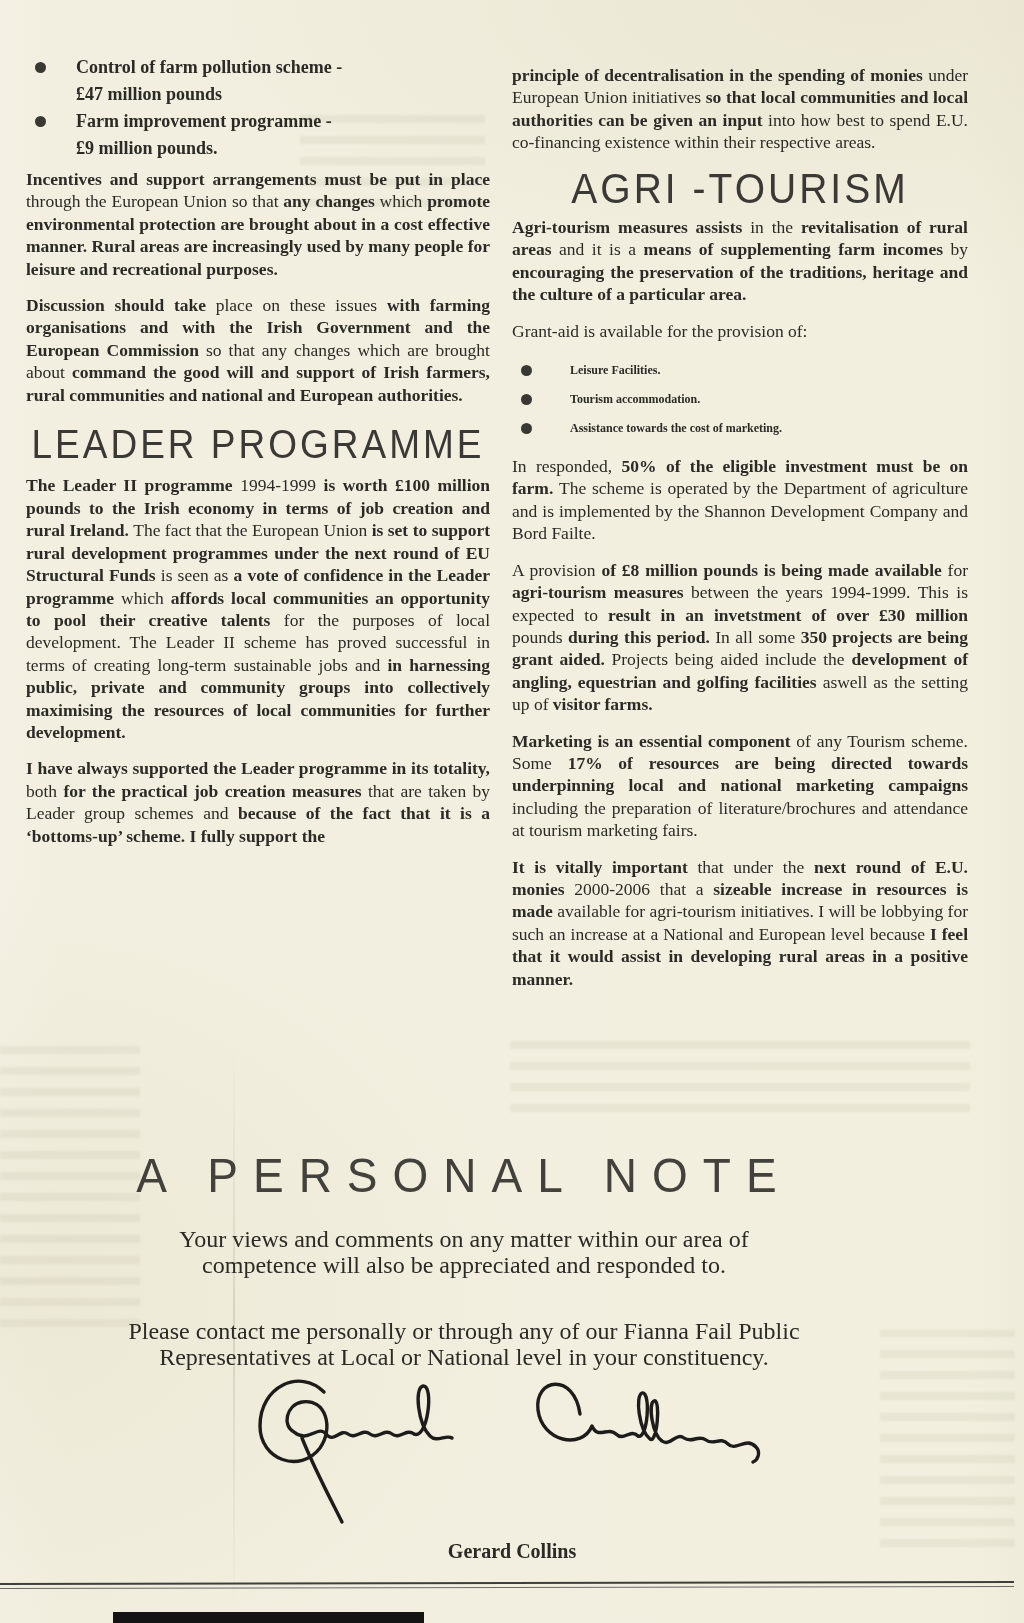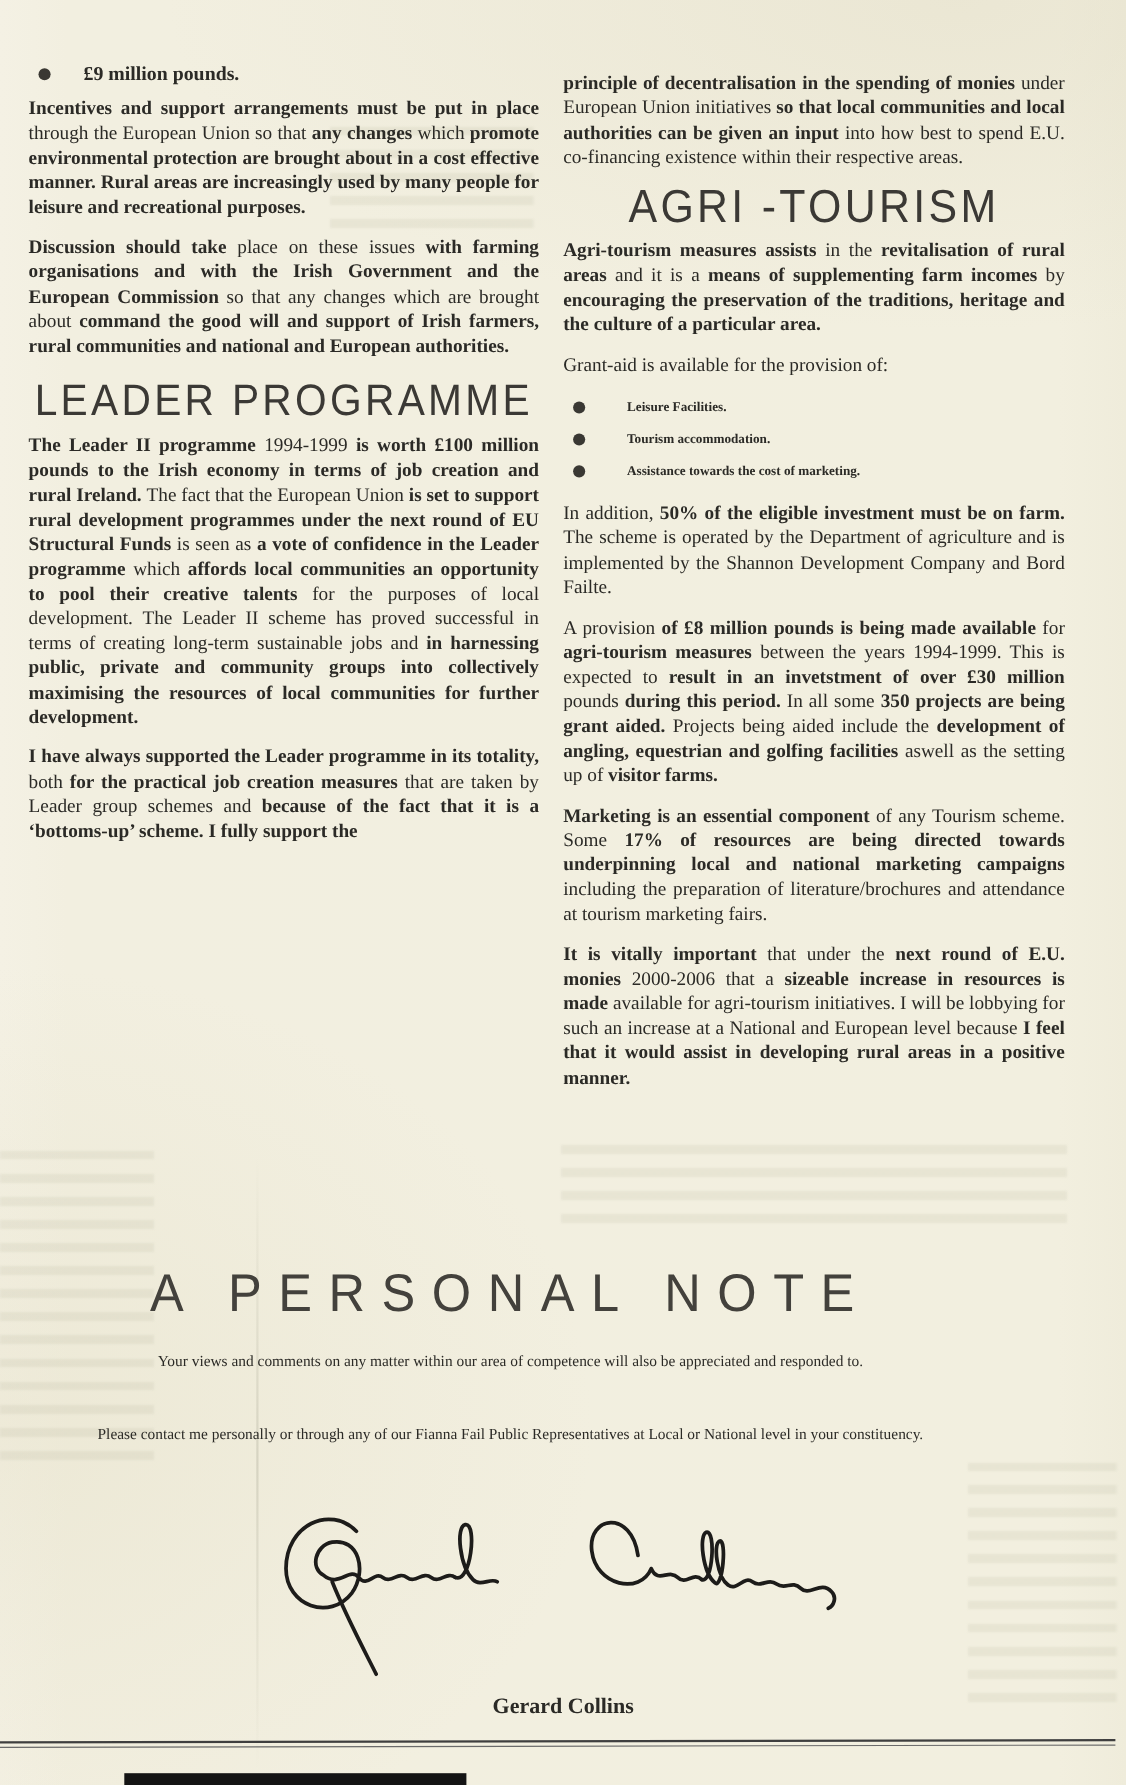--- a/index.html
+++ b/index.html
@@ -72,21 +72,21 @@
   .pn-heading{
     font-family:"Liberation Sans", sans-serif;
     font-weight:400;
     font-size:46px;
     letter-spacing:15px;
     color:#43413c;
     transform:scaleY(1.05);
     white-space:nowrap;
   }
   .pn-para{
-    font-size:14px;line-height:26px;margin:0 auto;
+    font-size:24px;line-height:26px;margin:0 auto;
   }
   .pn-views{margin-top:24px;width:690px;}
   .pn-contact{margin-top:40px;width:770px;}
   .pn-closing{margin-top:28px;font-size:20px;}
   .signature-wrap{
     position:absolute;left:238px;top:1352px;width:548px;height:186px;
   }
   .signatory{
     position:absolute;left:0;top:1540px;width:1024px;
     text-align:center;font-weight:700;font-size:20px;color:#2b2a26;
@@ -116,20 +116,26 @@
   <div class="ghost" style="left:0px;top:1040px;width:140px;height:300px;"></div>
   <div class="ghost" style="left:510px;top:1035px;width:460px;height:90px;"></div>
   <div class="ghost" style="left:880px;top:1330px;width:135px;height:230px;"></div>
   <div class="fold-line"></div>
 
   <div class="col" style="left:26px;top:54px;width:464px;">
 
     <div class="bullet-list">
       <div class="bullet-item">
         <span class="dot"></span>
+        <div>Control of farm pollution scheme  -</div>
+        <div>£47 million pounds</div>
+      </div>
+      <div class="bullet-item">
+        <span class="dot"></span>
+        <div>Farm improvement programme  -</div>
         <div>£9  million pounds.</div>
       </div>
     </div>
 
     <p><span class="seg seg-b">Incentives and support arrangements must be put in place </span><span class="seg">through the European Union so that </span><span class="seg seg-b">any changes </span><span class="seg">which </span><span class="seg seg-b">promote environmental protection are brought about in a cost effective manner.  Rural areas are increasingly used by many people for leisure and recreational purposes.</span></p>
     <p><span class="seg seg-b">Discussion should take </span><span class="seg">place on these issues </span><span class="seg seg-b">with farming organisations and with the Irish Government and the European Commission </span><span class="seg">so that any changes which are brought about </span><span class="seg seg-b">command the good will and support of Irish farmers, rural communities and national and European authorities.</span></p>
 
     <div class="section-heading">LEADER PROGRAMME</div>
 
     <p><span class="seg seg-b">The Leader II programme </span><span class="seg">1994-1999 </span><span class="seg seg-b">is worth £100 million pounds to the Irish economy in terms of job creation and rural Ireland.  </span><span class="seg">The fact that the European Union </span><span class="seg seg-b">is set to support rural development programmes under the next round of EU Structural Funds </span><span class="seg">is seen as </span><span class="seg seg-b">a vote of confidence in the Leader programme </span><span class="seg">which </span><span class="seg seg-b">affords local communities an opportunity to pool their creative talents </span><span class="seg">for the purposes of local development.  The Leader II scheme has proved successful in terms of creating long-term sustainable jobs and </span><span class="seg seg-b">in harnessing  public, private and community groups into collectively maximising the resources of local communities for further development.</span></p>
@@ -154,21 +160,21 @@
       <div class="bullet-item">
         <span class="dot"></span>
         <div>Tourism accommodation.</div>
       </div>
       <div class="bullet-item">
         <span class="dot"></span>
         <div>Assistance towards the cost of marketing.</div>
       </div>
     </div>
 
-    <p><span class="seg">In addition, </span><span class="seg seg-b">50% of the eligible investment must be on farm.  </span><span class="seg">The scheme is operated by the Department of agriculture and is implemented by the Shannon Development Company and Bord Failte.</span></p>
+    <p><span class="seg">In responded, </span><span class="seg seg-b">50% of the eligible investment must be on farm.  </span><span class="seg">The scheme is operated by the Department of agriculture and is implemented by the Shannon Development Company and Bord Failte.</span></p>
     <p><span class="seg">A provision </span><span class="seg seg-b">of £8 million pounds is being made available </span><span class="seg">for </span><span class="seg seg-b">agri-tourism measures </span><span class="seg">between the years 1994-1999. This is expected to </span><span class="seg seg-b">result in an invetstment of over £30 million </span><span class="seg">pounds </span><span class="seg seg-b">during this period. </span><span class="seg">In all some </span><span class="seg seg-b">350 projects are being grant aided. </span><span class="seg">Projects being aided include the </span><span class="seg seg-b">development of angling, equestrian and golfing facilities </span><span class="seg">aswell as the setting up of </span><span class="seg seg-b">visitor farms.</span></p>
     <p><span class="seg seg-b">Marketing is an essential component </span><span class="seg">of any Tourism scheme. Some </span><span class="seg seg-b">17% of resources are being directed towards underpinning local and national marketing campaigns </span><span class="seg">including the preparation of literature/brochures and attendance at tourism marketing fairs.</span></p>
     <p><span class="seg seg-b">It is vitally important </span><span class="seg">that under the </span><span class="seg seg-b">next round of E.U. monies </span><span class="seg">2000-2006 that a </span><span class="seg seg-b">sizeable increase in resources is made </span><span class="seg">available for agri-tourism initiatives. I will be lobbying for such an increase at a National and European level because </span><span class="seg seg-b">I feel that it would assist in developing rural areas in a positive manner.</span></p>
   </div>
 
   <div class="personal-note">
     <div class="pn-heading">A PERSONAL NOTE</div>
     <div class="pn-para pn-views">Your views and comments on any matter within our area of competence will also be appreciated and responded to.</div>
     <div class="pn-para pn-contact">Please contact me personally or through any of our Fianna Fail Public Representatives at Local or National level in your constituency.</div>
   </div>

